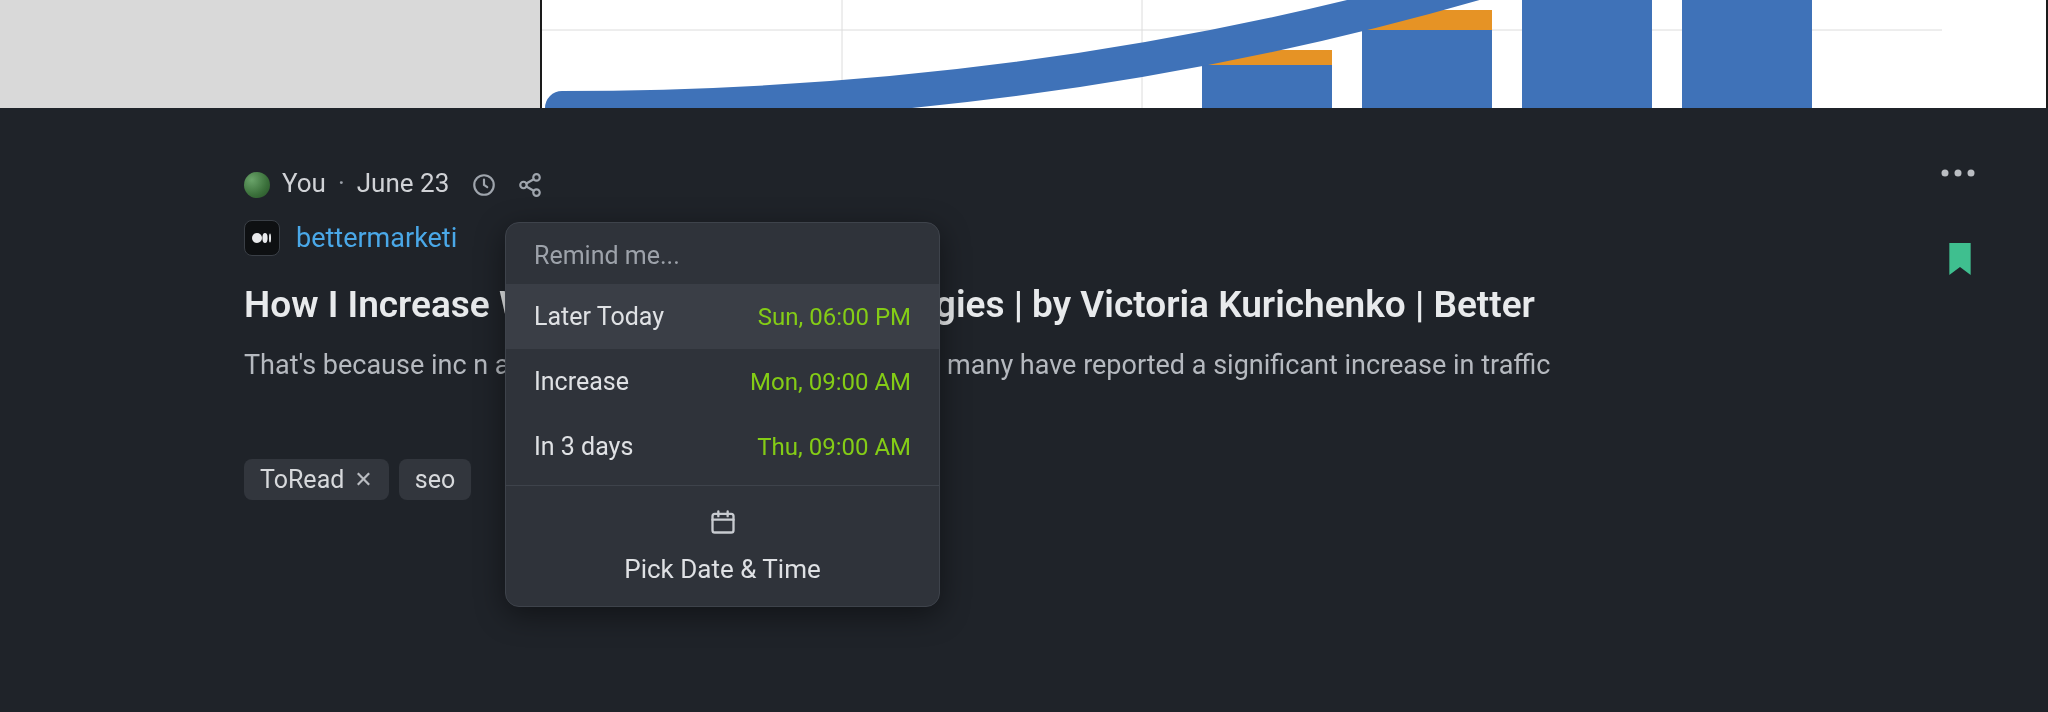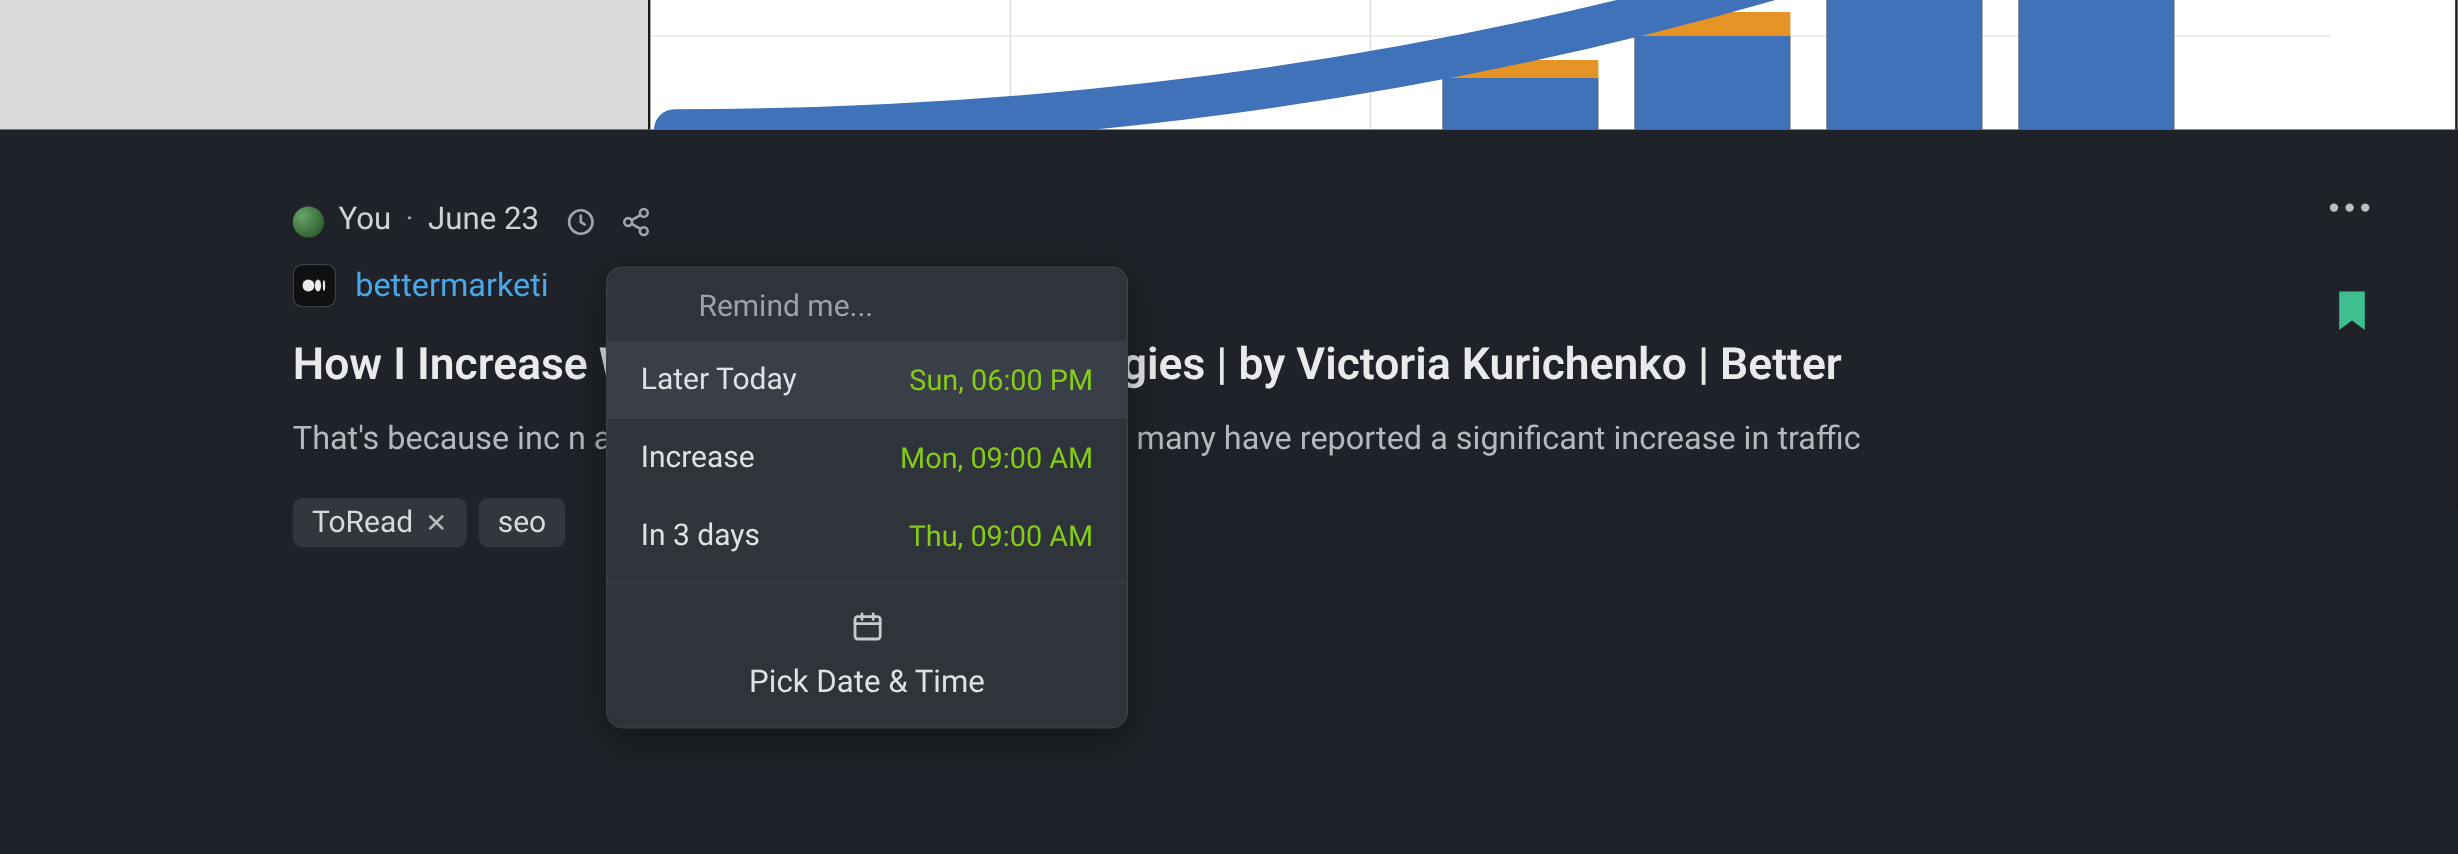--- a/index.html
+++ b/index.html
@@ -118,20 +118,21 @@
   }
   .tag {
     background: #32363d;
     color: #d7d9dc;
     border-radius: 8px;
     padding: 6px 16px;
     font-size: 25px;
     display: inline-flex;
     align-items: center;
     gap: 10px;
+    margin-top: 44px;
   }
   .tag .x { color: #b9bcc1; font-size: 22px; }
 
   .more-btn {
     position: absolute;
     top: 60px;
     right: 72px;
     color: #babdc2;
     font-size: 30px;
     letter-spacing: 2px;
@@ -154,21 +155,20 @@
     border: 1px solid #3e434b;
     border-radius: 14px;
     box-shadow: 0 8px 30px rgba(0,0,0,0.45);
     overflow: hidden;
     z-index: 50;
   }
   .dd-header {
     padding: 18px 28px 14px;
     color: #9da2aa;
     font-size: 25px;
-    margin-left: 48px;
   }
   .dd-item {
     display: flex;
     justify-content: space-between;
     align-items: center;
     padding: 18px 28px;
     font-size: 25px;
     color: #dfe1e4;
     cursor: pointer;
   }

